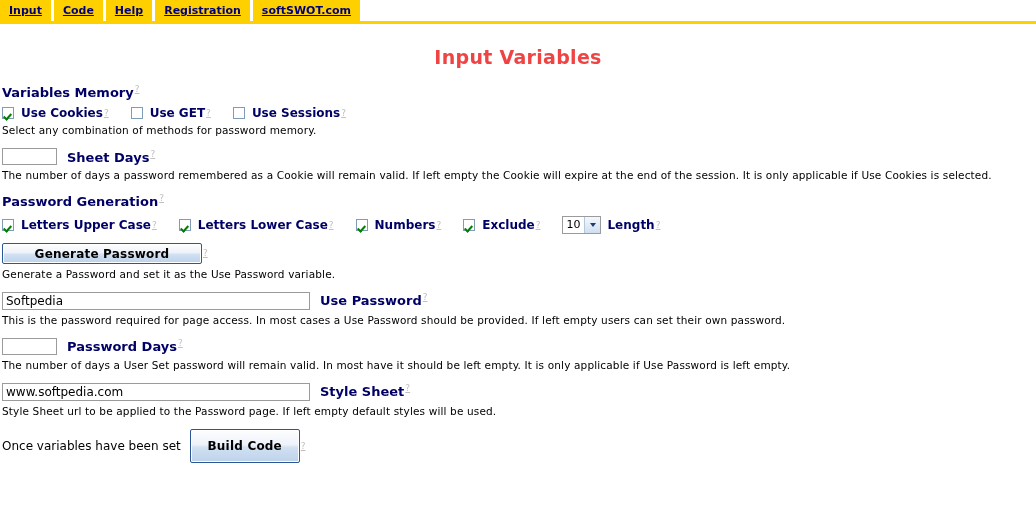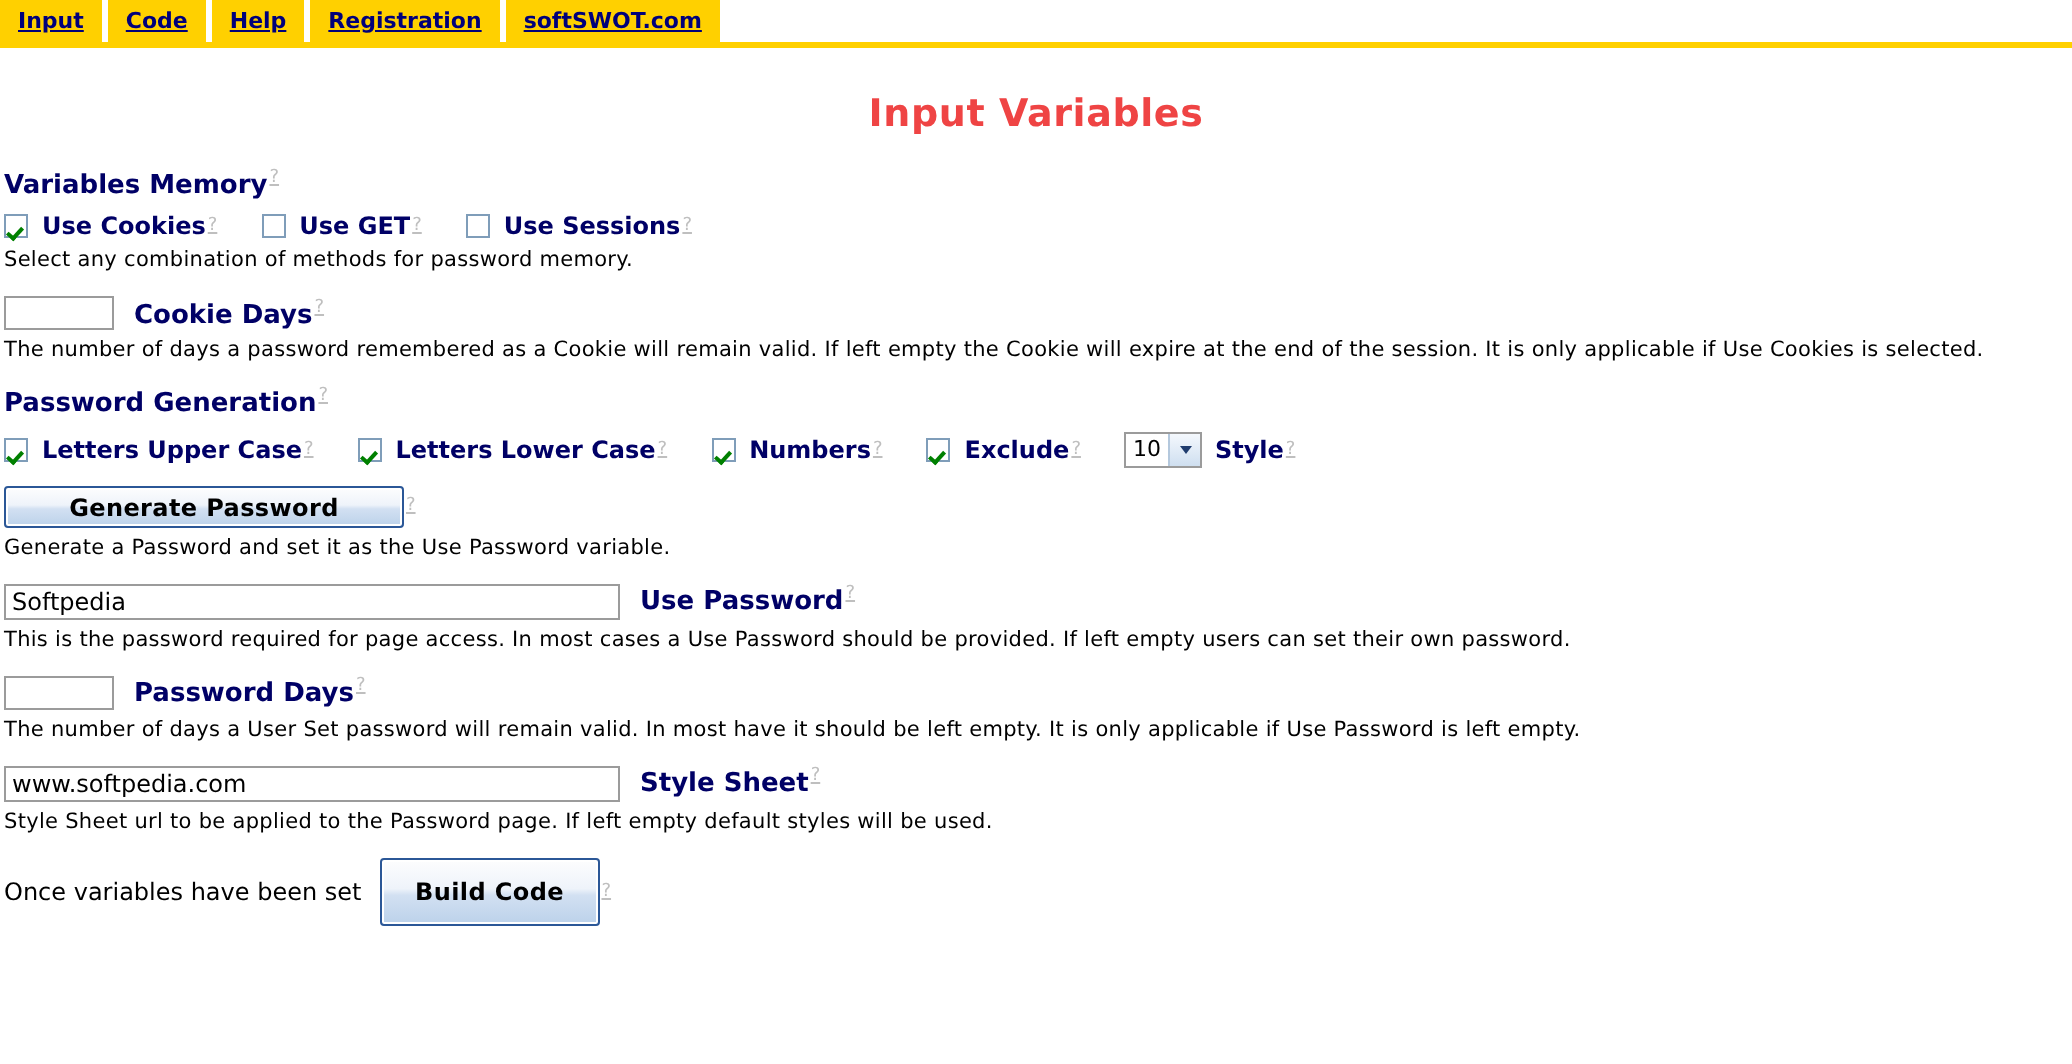--- a/index.html
+++ b/index.html
@@ -284,21 +284,21 @@
           <span class="help-q">?</span>
       </label>
     </div>
 
     <div class="desc">Select any combination of methods for password memory.</div>
   </div>
 
   <div class="block">
     <div class="row">
       <input class="txt-small" type="text" value="" style="">
-      <span class="field-label"><span>Cookie Days</span><span class="help-q">?</span></span>
+      <span class="field-label"><span>Sheet Days</span><span class="help-q">?</span></span>
     </div>
     <div class="desc">The number of days a password remembered as a Cookie will remain valid. If left empty the Cookie will expire at the end of the session. It is only applicable if Use Cookies is selected.</div>
   </div>
 
   <div class="block">
     <div class="section-head">
       <span>Password Generation</span><span class="help-q">?</span>
     </div>
 
     <div class="row">
@@ -322,21 +322,21 @@
         <span class="cb-label">Exclude</span>
           <span class="help-q">?</span>
       </label>
       <span class="cb-group">
         <span class="select-wrap">
           <span class="select-val">10</span>
           <span class="select-arrow">
               <i></i>
             </span>
         </span>
-        <span class="cb-label">Style</span>
+        <span class="cb-label">Length</span>
           <span class="help-q">?</span>
       </span>
     </div>
 
     <div class="row tight">
       <button class="btn btn-generate">Generate Password</button>
       <span class="help-q">?</span>
     </div>
     <div class="desc">Generate a Password and set it as the Use Password variable.</div>
   </div>

